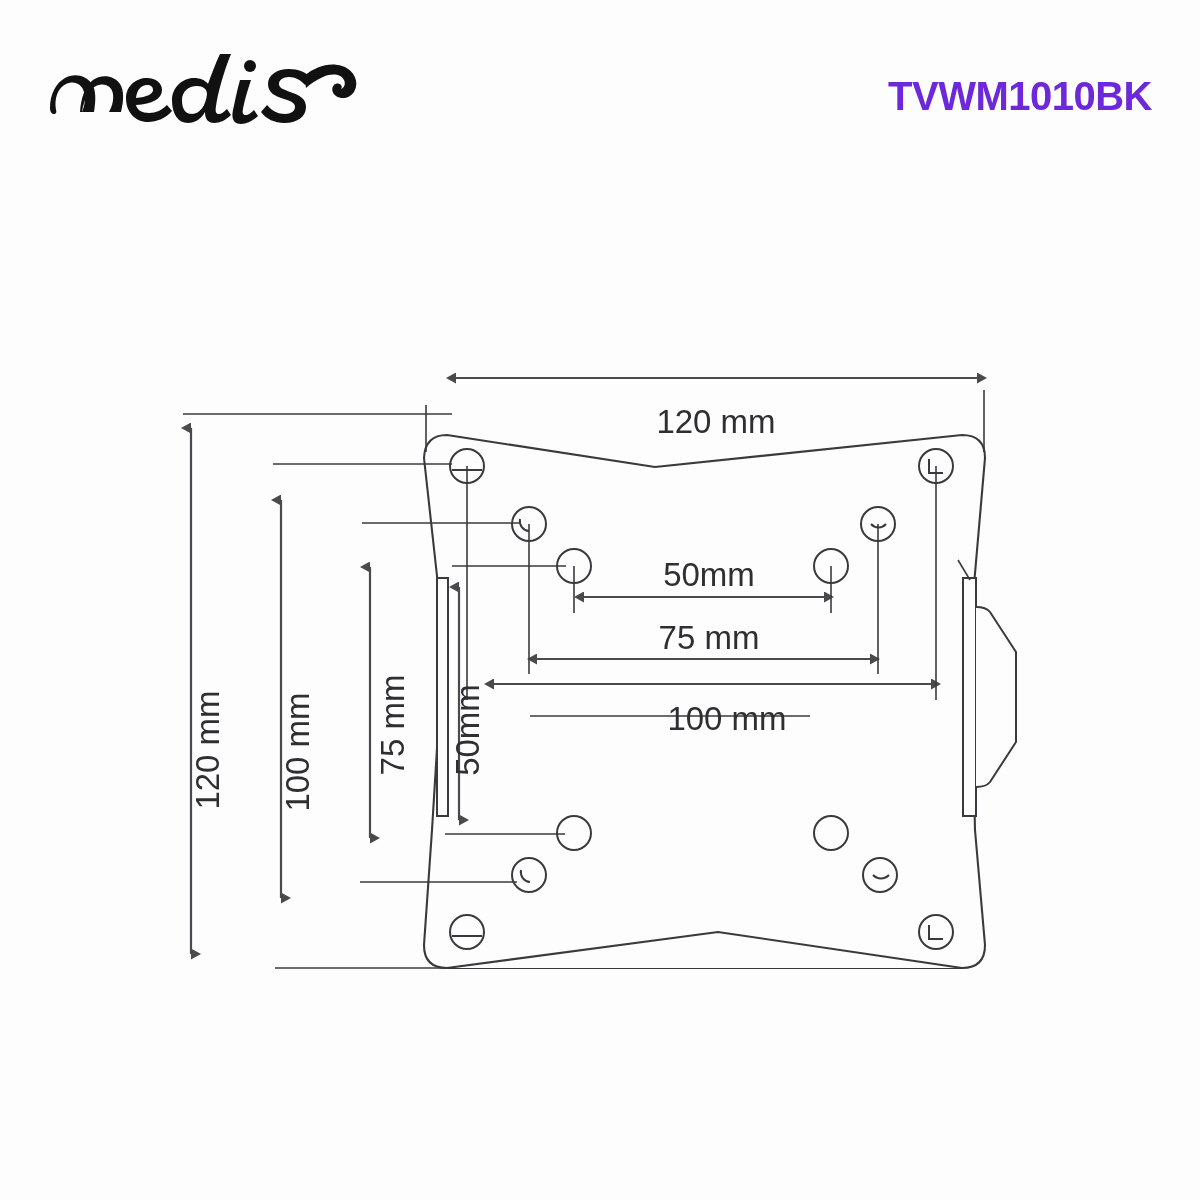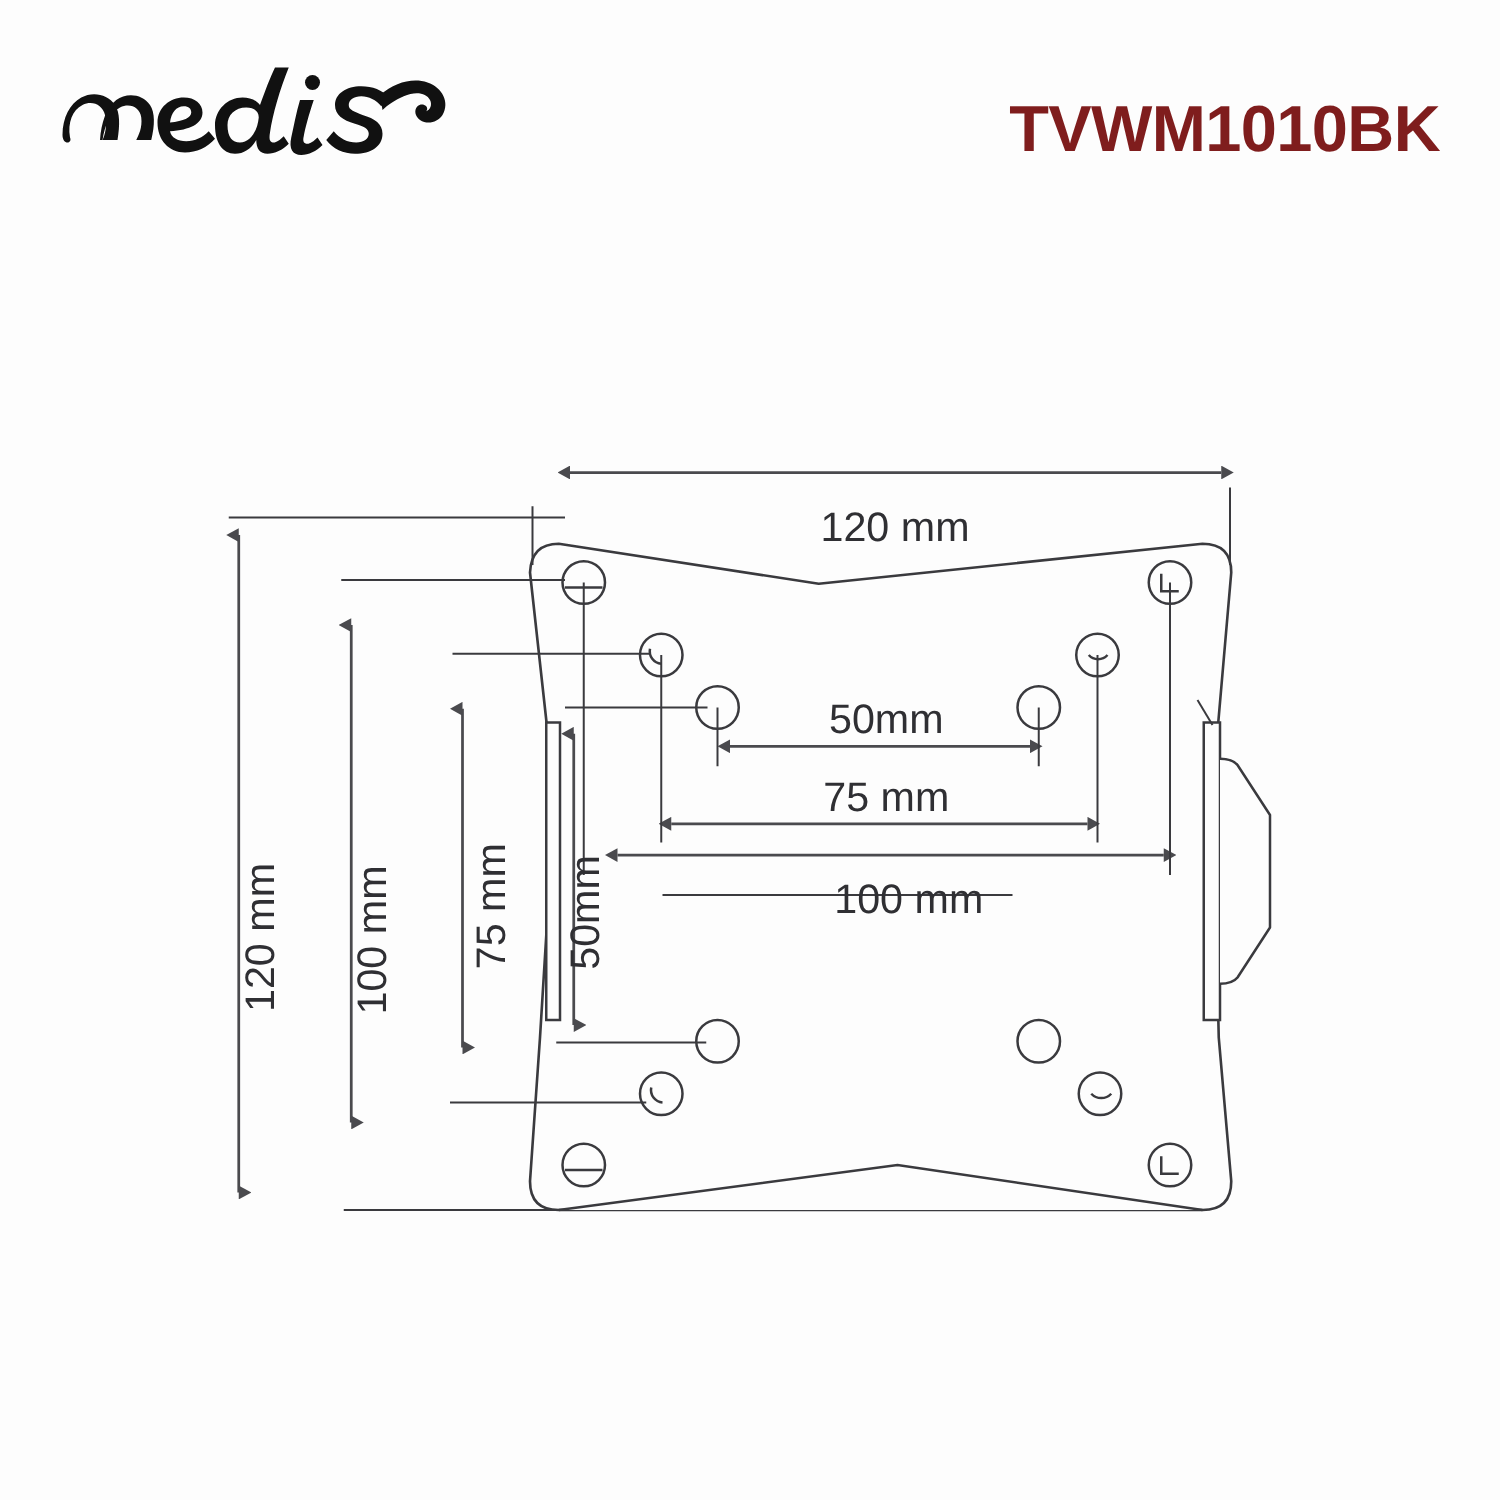--- a/index.html
+++ b/index.html
@@ -21,24 +21,24 @@
     left: 48px;
     top: 48px;
     width: 330px;
     height: 80px;
   }
   #product-code {
     position: absolute;
     right: 48px;
     top: 74px;
     font-family: "Liberation Sans", sans-serif;
-    font-size: 52px;
+    font-size: 40px;
     font-weight: bold;
     letter-spacing: -0.5px;
-    color: #7f1d1d;
+    color: #6d28d9;
     white-space: nowrap;
   }
   #drawing {
     position: absolute;
     left: 0;
     top: 0;
     width: 1200px;
     height: 1200px;
   }
   .dim-label {

